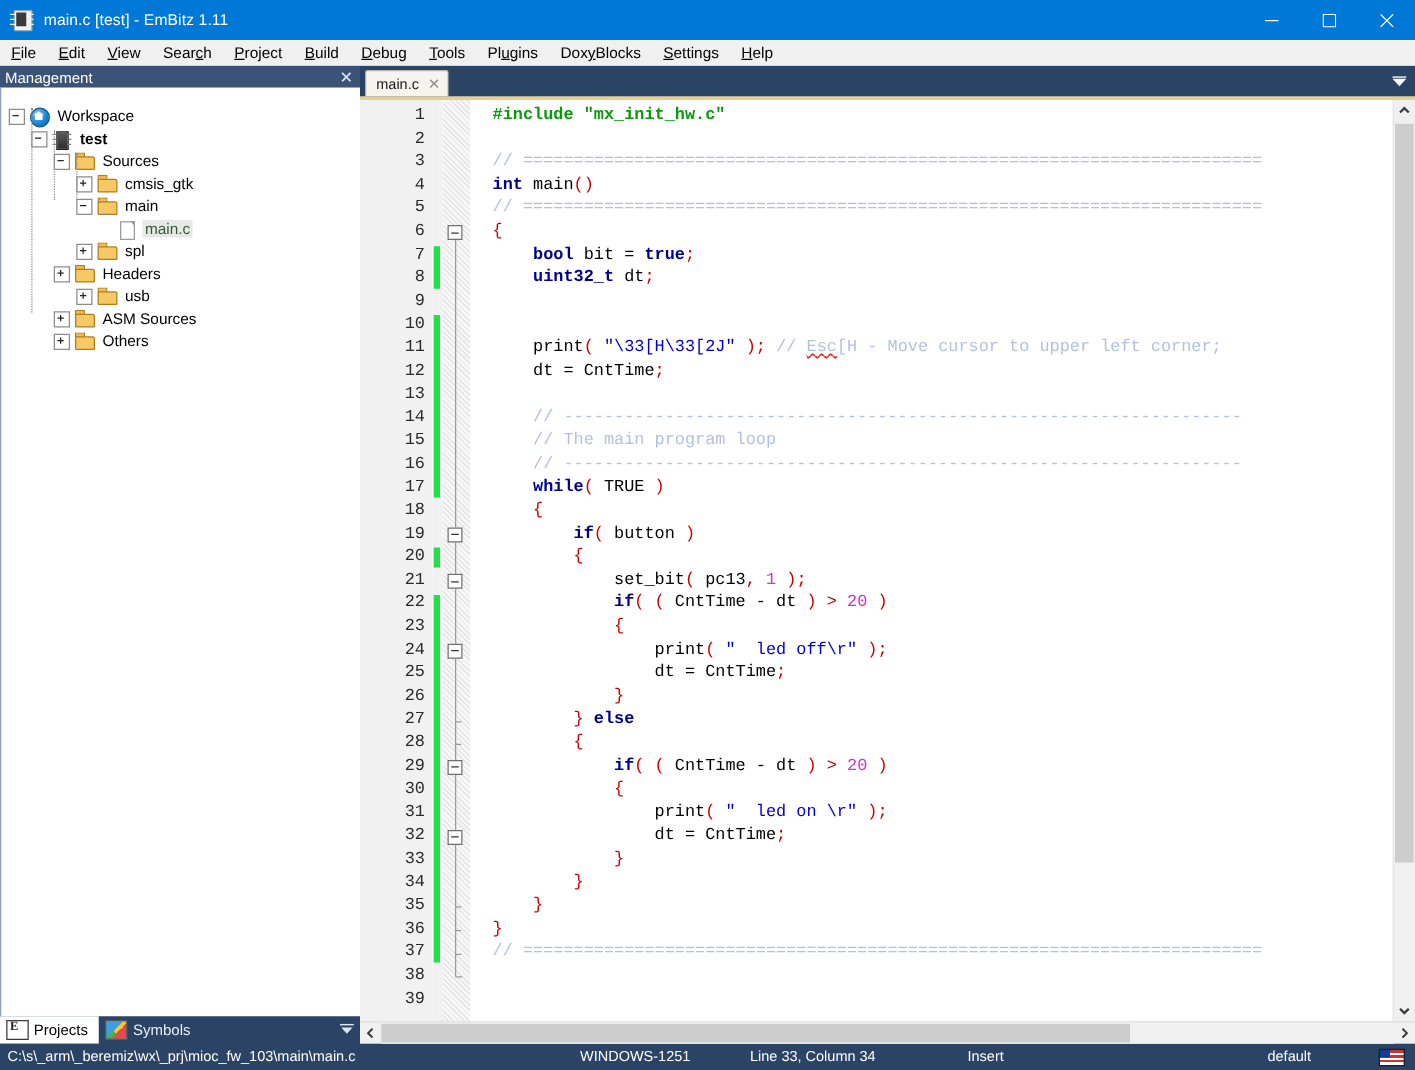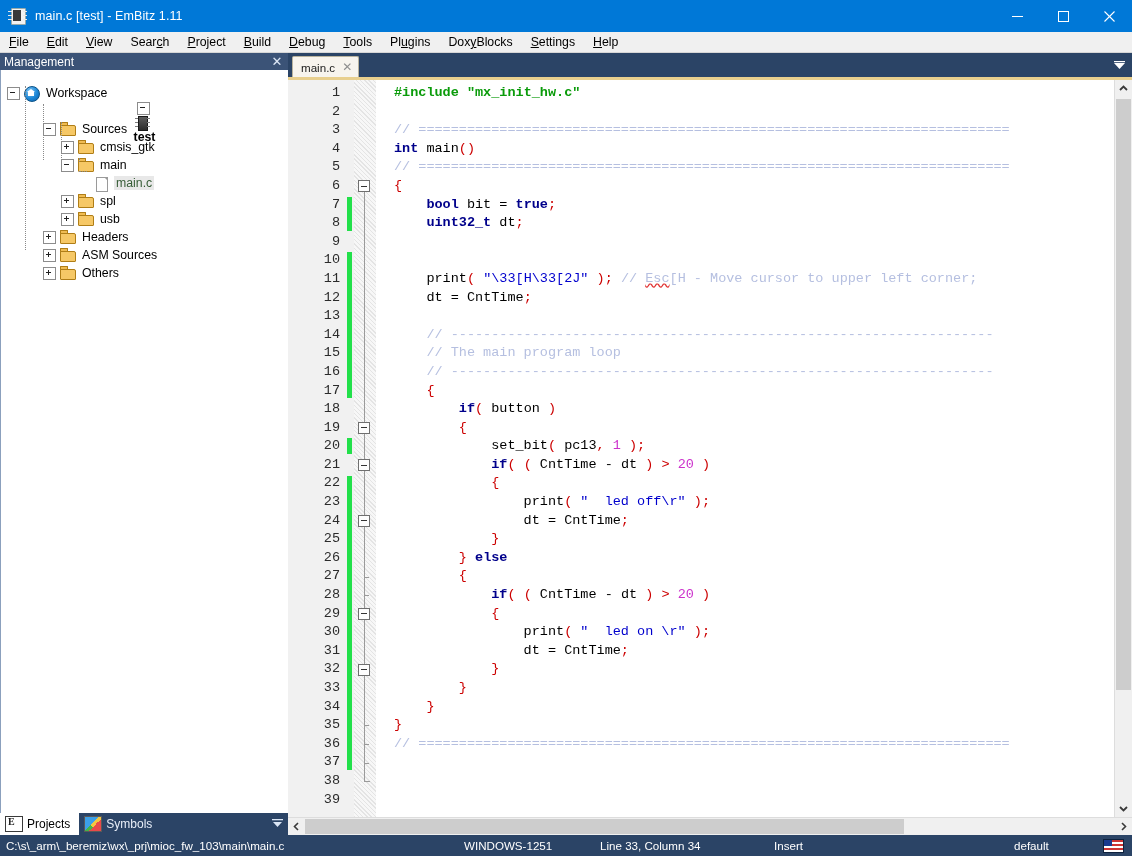--- a/index.html
+++ b/index.html
@@ -190,21 +190,21 @@
           <div class="node" style="margin-top: 14px;">
             <span class="spacer0" style="width: 6px;"></span>
             <span class="exp"></span>
             <span class="ico ws">
               <span class="c"></span>
               <span class="r"></span>
               <span class="h"></span>
             </span>
             <span class="lbl">Workspace</span>
           </div>
-          <div class="node" style="margin-top: 0px; flex-direction: column;">
+          <div class="node" style="margin-top: 0px;">
             <span class="spacer0" style="width: 24px;"></span>
             <span class="exp"></span>
             <span class="ico chip">
               <span class="bd"></span>
               <span class="lg" style="left:1px;top:3px"></span>
               <span class="lg" style="left:1px;top:7px"></span>
               <span class="lg" style="left:1px;top:11px"></span>
               <span class="rg" style="left:13px;top:3px"></span>
               <span class="rg" style="left:13px;top:7px"></span>
               <span class="rg" style="left:13px;top:11px"></span>
@@ -249,36 +249,36 @@
           <div class="node" style="margin-top: 0px; text-align: right;">
             <span class="spacer0" style="width: 60px;"></span>
             <span class="exp plus"></span>
             <span class="ico folder">
               <span class="tab"></span>
               <span class="b"></span>
             </span>
             <span class="lbl">spl</span>
           </div>
           <div class="node" style="margin-top: 0px;">
+            <span class="spacer0" style="width: 42px;"></span>
+            <span class="exp plus"></span>
+            <span class="ico folder">
+              <span class="tab"></span>
+              <span class="b"></span>
+            </span>
+            <span class="lbl">Headers</span>
+          </div>
+          <div class="node" style="margin-top: 0px;">
             <span class="spacer0" style="width: 60px;"></span>
             <span class="exp plus"></span>
             <span class="ico folder">
               <span class="tab"></span>
               <span class="b"></span>
             </span>
             <span class="lbl">usb</span>
-          </div>
-          <div class="node" style="margin-top: 0px;">
-            <span class="spacer0" style="width: 42px;"></span>
-            <span class="exp plus"></span>
-            <span class="ico folder">
-              <span class="tab"></span>
-              <span class="b"></span>
-            </span>
-            <span class="lbl">Headers</span>
           </div>
           <div class="node" style="margin-top: 0px;">
             <span class="spacer0" style="width: 42px;"></span>
             <span class="exp plus"></span>
             <span class="ico folder">
               <span class="tab"></span>
               <span class="b"></span>
             </span>
             <span class="lbl">ASM Sources</span>
           </div>
@@ -408,20 +408,21 @@
                 <div class="cl"><span class="plain">    </span><span class="ty">bool</span><span class="plain"> bit </span><span class="plain">=</span><span class="plain"> </span><span class="kw">true</span><span class="pun">;</span></div>
                 <div class="cl"><span class="plain">    </span><span class="ty">uint32_t</span><span class="plain"> dt</span><span class="pun">;</span></div>
                 <div class="cl">&nbsp;</div>
                 <div class="cl">&nbsp;</div>
                 <div class="cl"><span class="plain">    print</span><span class="pun">(</span><span class="plain"> </span><span class="str">"\33[H\33[2J"</span><span class="plain"> </span><span class="pun">)</span><span class="pun">;</span><span class="plain"> </span><span class="cmt">// </span><span class="cmt sq">Esc</span><span class="cmt">[H - Move cursor to upper left corner;</span></div>
                 <div class="cl"><span class="plain">    dt </span><span class="plain">=</span><span class="plain"> CntTime</span><span class="pun">;</span></div>
                 <div class="cl">&nbsp;</div>
                 <div class="cl"><span class="cmt">    // -------------------------------------------------------------------</span></div>
                 <div class="cl"><span class="cmt">    // The main program loop</span></div>
                 <div class="cl"><span class="cmt">    // -------------------------------------------------------------------</span></div>
+                <div class="cl"><span class="plain">    </span><span class="kw">while</span><span class="pun">(</span><span class="plain"> TRUE </span><span class="pun">)</span></div>
                 <div class="cl"><span class="plain">    </span><span class="pun">{</span></div>
                 <div class="cl"><span class="plain">        </span><span class="kw">if</span><span class="pun">(</span><span class="plain"> button </span><span class="pun">)</span></div>
                 <div class="cl"><span class="plain">        </span><span class="pun">{</span></div>
                 <div class="cl"><span class="plain">            set_bit</span><span class="pun">(</span><span class="plain"> pc13</span><span class="pun">,</span><span class="plain"> </span><span class="num">1</span><span class="plain"> </span><span class="pun">)</span><span class="pun">;</span></div>
                 <div class="cl"><span class="plain">            </span><span class="kw">if</span><span class="pun">(</span><span class="plain"> </span><span class="pun">(</span><span class="plain"> CntTime </span><span class="plain">-</span><span class="plain"> dt </span><span class="pun">)</span><span class="plain"> </span><span class="op">&gt;</span><span class="plain"> </span><span class="num">20</span><span class="plain"> </span><span class="pun">)</span></div>
                 <div class="cl"><span class="plain">            </span><span class="pun">{</span></div>
                 <div class="cl"><span class="plain">                print</span><span class="pun">(</span><span class="plain"> </span><span class="str">"  led off\r"</span><span class="plain"> </span><span class="pun">)</span><span class="pun">;</span></div>
                 <div class="cl"><span class="plain">                dt </span><span class="plain">=</span><span class="plain"> CntTime</span><span class="pun">;</span></div>
                 <div class="cl"><span class="plain">            </span><span class="pun">}</span></div>
                 <div class="cl"><span class="plain">        </span><span class="pun">}</span><span class="plain"> </span><span class="kw">else</span></div>

